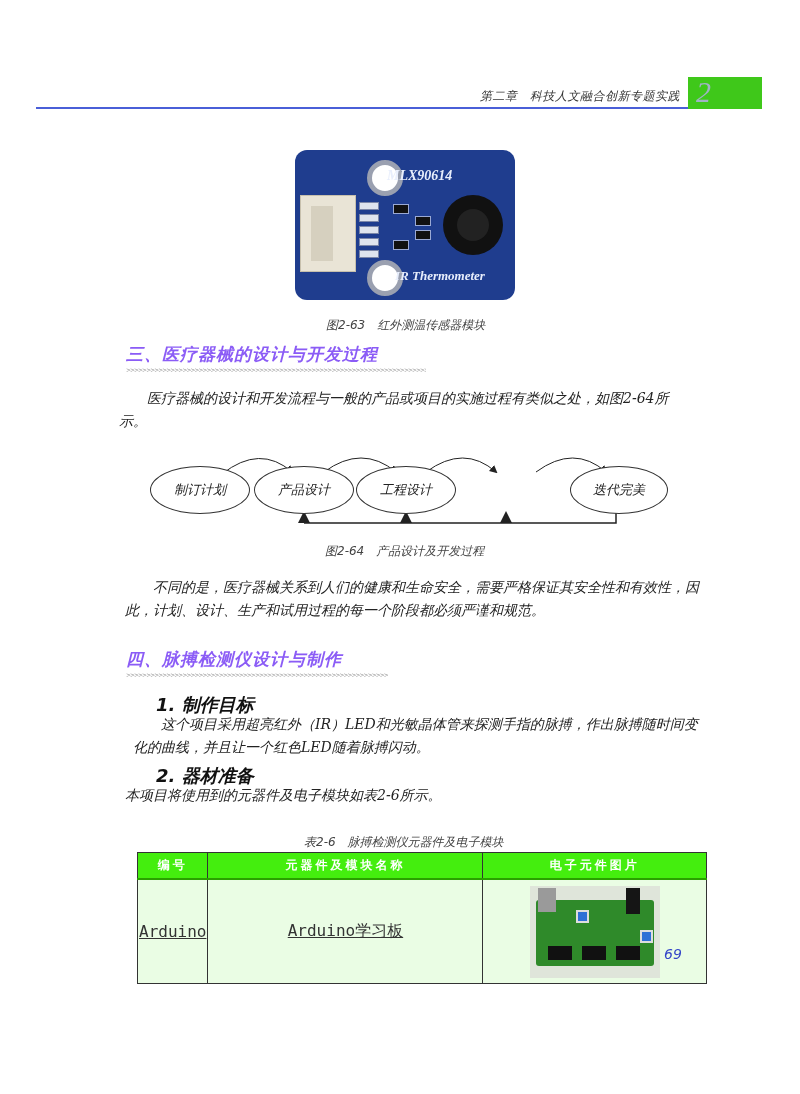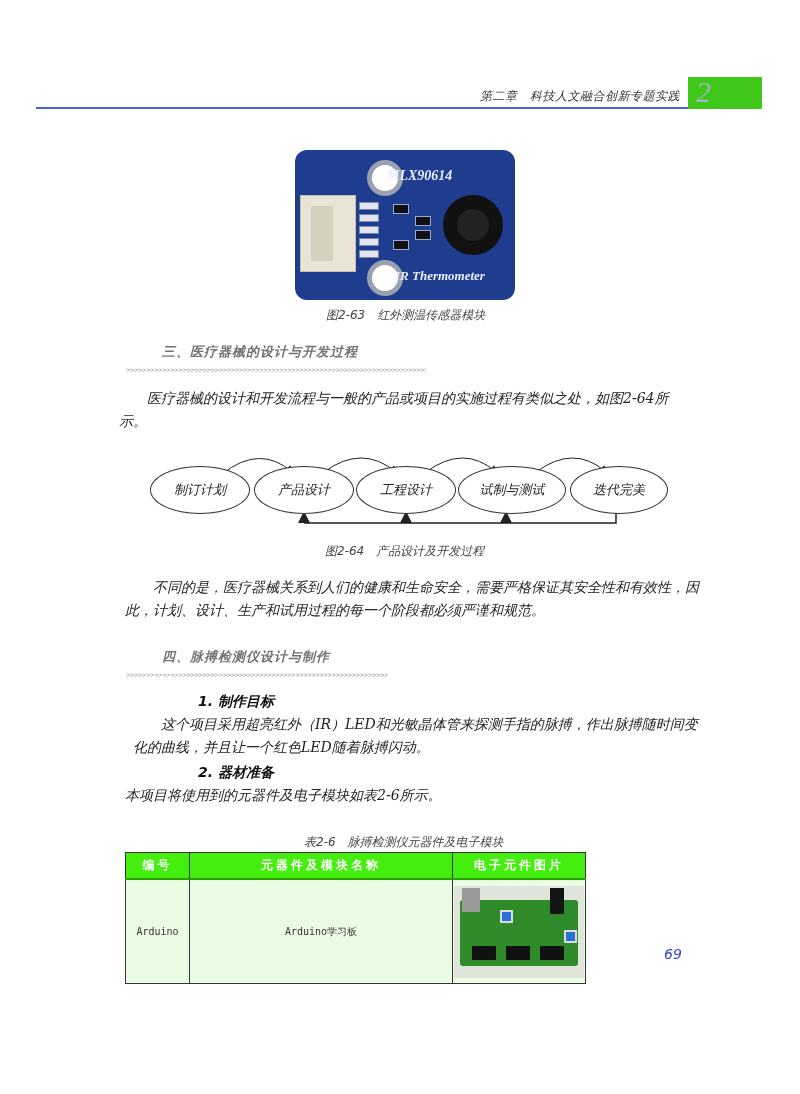--- a/index.html
+++ b/index.html
@@ -13,29 +13,29 @@
   .hole{position:absolute;width:26px;height:26px;border-radius:50%;background:#fff;border:5px solid #9aa0b0;}
   .connector{position:absolute;left:5px;top:45px;width:54px;height:75px;background:#e9e4d6;border:1px solid #c7c0ad;}
   .connector-inner{position:absolute;left:10px;top:10px;width:22px;height:55px;background:#d6d0bf;}
   .pin{position:absolute;left:64px;width:18px;height:6px;background:#dfe4ee;border:1px solid #7c87a8;}
   .sensor{position:absolute;left:148px;top:45px;width:60px;height:60px;border-radius:50%;background:#111;}
   .sensor-in{position:absolute;left:14px;top:14px;width:32px;height:32px;border-radius:50%;background:#222;}
   .smd{position:absolute;width:14px;height:8px;background:#111;border:1px solid #9aa9d4;}
   .pcb-label1{position:absolute;left:92px;top:18px;font-weight:bold;color:#e8eefc;font-size:14px;font-family:"Liberation Serif",serif;}
   .pcb-label2{position:absolute;left:100px;top:118px;font-weight:bold;color:#e8eefc;font-size:13px;font-family:"Liberation Serif",serif;}
   .caption{font-family:"DejaVu Sans","Liberation Sans",sans-serif;font-size:12px;color:#444;white-space:nowrap;}
-  .sec-title{font-family:"DejaVu Sans","Liberation Sans",sans-serif;font-weight:bold;font-size:13px;color:#737373;letter-spacing:1px;white-space:nowrap;margin-left:36px;}
+  .sec-title{font-family:"DejaVu Sans","Liberation Sans",sans-serif;font-weight:bold;font-size:17px;color:#8b5cf6;letter-spacing:1px;white-space:nowrap;}
   .sec-dots{height:4px;font-size:6px;line-height:4px;color:#888;overflow:hidden;white-space:nowrap;letter-spacing:-1px;}
   .para{font-size:14px;line-height:23px;color:#222;width:575px;}
   .indent{text-indent:28px;}
-  .sub-title{font-family:"DejaVu Sans","Liberation Sans",sans-serif;font-size:14px;font-weight:bold;color:#111;white-space:nowrap;margin-left:42px;}
+  .sub-title{font-family:"DejaVu Sans","Liberation Sans",sans-serif;font-size:18px;font-weight:bold;color:#111;white-space:nowrap;}
   .node{position:absolute;border:1px solid #333;border-radius:50%;width:98px;height:46px;display:flex;align-items:center;justify-content:center;font-family:"DejaVu Sans","Liberation Sans",sans-serif;font-size:13px;color:#222;background:#fff;}
-  table.t{position:absolute;left:125px;top:852px;width:461px;border-collapse:collapse;font-family:"DejaVu Sans Mono","Liberation Mono",monospace;}
+  table.t{position:absolute;left:137px;top:852px;width:570px;border-collapse:collapse;font-family:"DejaVu Sans Mono","Liberation Mono",monospace;}
   table.t th{background:#44ee0e;color:#fff;font-weight:bold;font-size:12px;height:23px;border:1px solid #333;border-bottom:2px solid #2aa000;font-family:"DejaVu Sans","Liberation Sans",sans-serif;letter-spacing:3px;}
-  table.t td{background:#eafde4;border:1px solid #333;font-size:10px;color:#333;text-align:center;height:101px;}
+  table.t td{background:#eafde4;border:1px solid #333;font-size:16px;color:#333;text-align:center;height:101px;text-decoration:underline;}
   .board{margin:0 auto;width:130px;height:92px;background:#dfe5da;position:relative;}
   .board-pcb{position:absolute;left:6px;top:14px;width:118px;height:66px;background:#2f8a2a;border-radius:3px;}
   .board-usb{position:absolute;left:8px;top:2px;width:18px;height:24px;background:#9a9a9a;}
   .board-jack{position:absolute;left:96px;top:2px;width:14px;height:26px;background:#151515;}
   .board-hdr{position:absolute;top:60px;width:24px;height:14px;background:#111;}
   .board-sw{position:absolute;width:9px;height:9px;background:#2e6fd6;border:2px solid #ddd;}
   .page-num{left:664px;top:946px;font-family:"DejaVu Sans","Liberation Sans",sans-serif;font-size:14px;color:#3345c8;}
 </style>
 </head>
 <body>
@@ -59,21 +59,21 @@
   <div class="smd" style="left:98px;top:54px;"></div>
   <div class="smd" style="left:98px;top:90px;"></div>
   <div class="smd" style="left:120px;top:66px;"></div>
   <div class="smd" style="left:120px;top:80px;"></div>
   <div class="sensor">
       <div class="sensor-in"></div>
     </div>
   <div class="pcb-label1">MLX90614</div>
   <div class="pcb-label2">IR Thermometer</div>
 </div>
-<div class="abs caption" style="left:326px;top:307px;">图2-63　红外测温传感器模块</div>
+<div class="abs caption" style="left:326px;top:317px;">图2-63　红外测温传感器模块</div>
 
 <div class="abs sec-title" style="left:126px;top:343px;">三、医疗器械的设计与开发过程</div>
 <div class="abs sec-dots" style="left:126px;top:368px;width:300px;">&gt;&gt;&gt;&gt;&gt;&gt;&gt;&gt;&gt;&gt;&gt;&gt;&gt;&gt;&gt;&gt;&gt;&gt;&gt;&gt;&gt;&gt;&gt;&gt;&gt;&gt;&gt;&gt;&gt;&gt;&gt;&gt;&gt;&gt;&gt;&gt;&gt;&gt;&gt;&gt;&gt;&gt;&gt;&gt;&gt;&gt;&gt;&gt;&gt;&gt;&gt;&gt;&gt;&gt;&gt;&gt;&gt;&gt;&gt;&gt;&gt;&gt;&gt;&gt;&gt;&gt;&gt;&gt;&gt;&gt;&gt;&gt;&gt;&gt;&gt;&gt;&gt;&gt;&gt;&gt;&gt;&gt;&gt;&gt;&gt;&gt;</div>
 <div class="abs para indent" style="left:119px;top:387px;">医疗器械的设计和开发流程与一般的产品或项目的实施过程有类似之处，如图2-64所示。</div>
 
 <div class="abs" style="left:150px;top:450px;width:530px;height:90px;">
   <svg width="530" height="90" style="position:absolute;left:0;top:0;">
     <defs>
       <marker id="ah" markerWidth="8" markerHeight="8" refX="6" refY="4" orient="auto">
         <path d="M0,0 L8,4 L0,8 z" fill="#222"></path>
@@ -84,21 +84,20 @@
     <path d="M276,22 Q314,-6 346,22" stroke="#222" fill="none" stroke-width="1" marker-end="url(#ah)"></path>
     <path d="M386,22 Q424,-6 456,22" stroke="#222" fill="none" stroke-width="1" marker-end="url(#ah)"></path>
     <polyline points="466,62 466,73 154,73" stroke="#222" fill="none" stroke-width="1.5"></polyline>
     <line x1="154" y1="73" x2="154" y2="64" stroke="#222" stroke-width="1.5" marker-end="url(#ah)"></line>
     <line x1="256" y1="73" x2="256" y2="64" stroke="#222" stroke-width="1.5" marker-end="url(#ah)"></line>
     <line x1="356" y1="73" x2="356" y2="64" stroke="#222" stroke-width="1.5" marker-end="url(#ah)"></line>
   </svg>
   <div class="node" style="left:104px;top:16px;width:98px;">产品设计</div>
   <div class="node" style="left:0;top:16px;width:98px;">制订计划</div>
   <div class="node" style="left:206px;top:16px;width:98px;">工程设计</div>
-  <div class="node" style="left:308px;top:16px;width:106px;">试制与测试</div>
   <div class="node" style="left:420px;top:16px;width:96px;">迭代完美</div>
 </div>
 <div class="abs caption" style="left:325px;top:543px;">图2-64　产品设计及开发过程</div>
 
 <div class="abs para indent" style="left:125px;top:576px;">不同的是，医疗器械关系到人们的健康和生命安全，需要严格保证其安全性和有效性，因此，计划、设计、生产和试用过程的每一个阶段都必须严谨和规范。</div>
 
 <div class="abs sec-title" style="left:126px;top:648px;">四、脉搏检测仪设计与制作</div>
 <div class="abs sec-dots" style="left:126px;top:673px;width:262px;">&gt;&gt;&gt;&gt;&gt;&gt;&gt;&gt;&gt;&gt;&gt;&gt;&gt;&gt;&gt;&gt;&gt;&gt;&gt;&gt;&gt;&gt;&gt;&gt;&gt;&gt;&gt;&gt;&gt;&gt;&gt;&gt;&gt;&gt;&gt;&gt;&gt;&gt;&gt;&gt;&gt;&gt;&gt;&gt;&gt;&gt;&gt;&gt;&gt;&gt;&gt;&gt;&gt;&gt;&gt;&gt;&gt;&gt;&gt;&gt;&gt;&gt;&gt;&gt;&gt;&gt;&gt;&gt;&gt;&gt;&gt;&gt;&gt;&gt;&gt;</div>
 <div class="abs sub-title" style="left:156px;top:693px;">1. 制作目标</div>
 <div class="abs para indent" style="left:133px;top:713px;">这个项目采用超亮红外（IR）LED和光敏晶体管来探测手指的脉搏，作出脉搏随时间变化的曲线，并且让一个红色LED随着脉搏闪动。</div>

